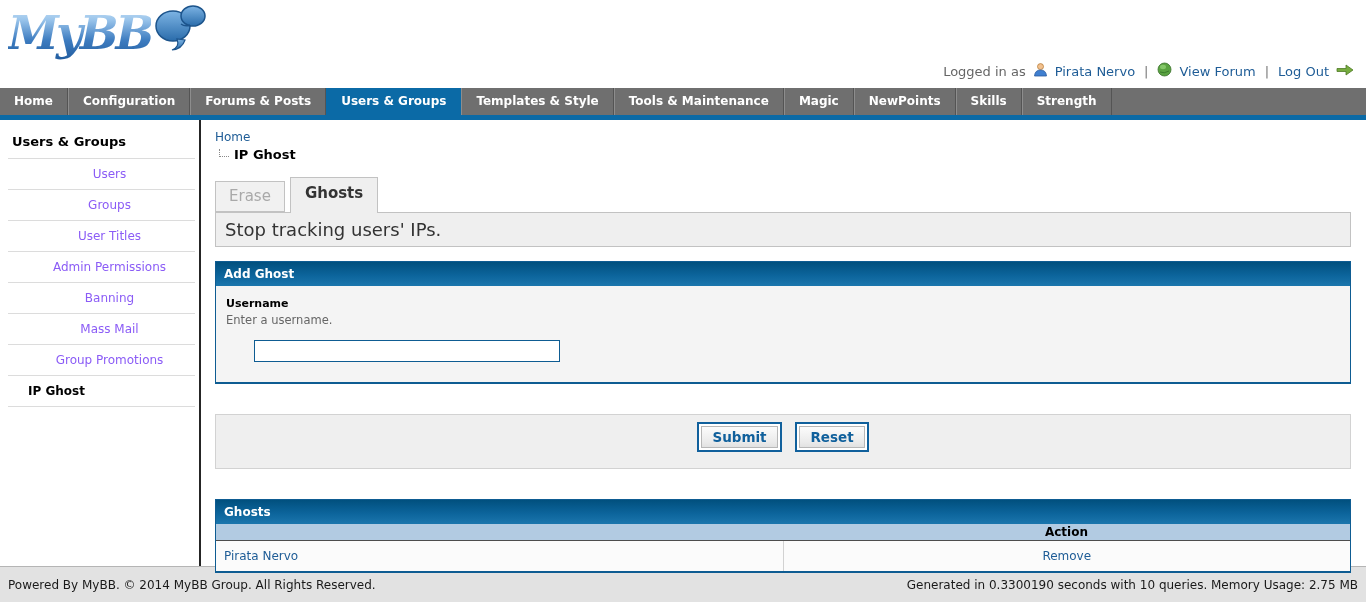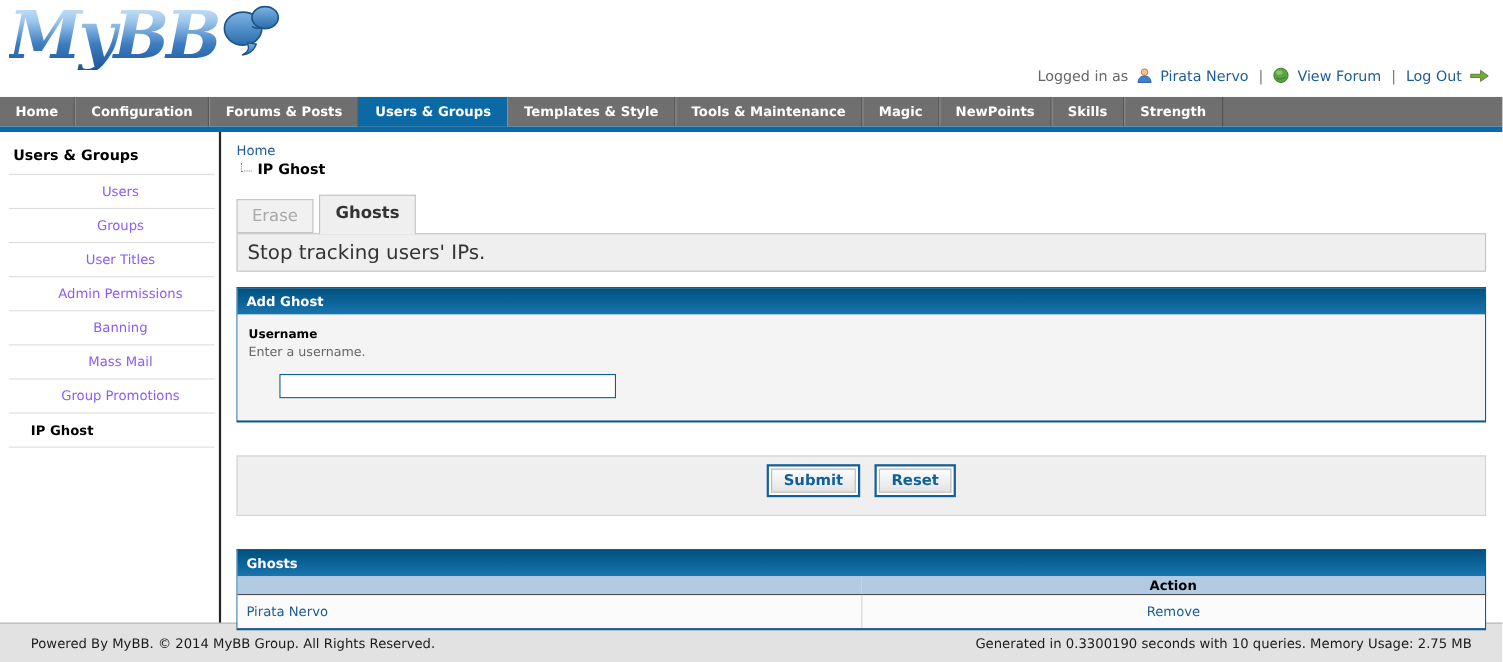--- a/index.html
+++ b/index.html
@@ -10,21 +10,21 @@
     font-size:12px; background:#ffffff; color:#222;
     overflow:hidden;
   }
   a { text-decoration:none;text-align:center; }
 
   
   .header { height:88px; position:relative; background:#fff; }
   .logo { position:absolute; left:8px; top:2px; display:flex; align-items:flex-start; }
   .logo-text {
     font-family:"DejaVu Serif","Liberation Serif",serif;
-    font-style:italic; font-weight:bold; font-size:60px; line-height:62px;
+    font-style:italic; font-weight:bold; font-size:46px; line-height:62px;
     letter-spacing:-3px;
     background:linear-gradient(180deg,#d9eaf8 0%,#9cc6ec 28%,#3d7cc0 62%,#1c5698 100%);
     -webkit-background-clip:text; background-clip:text;
     -webkit-text-fill-color:transparent;
     text-shadow:none;
   }
   .logo-bubble { margin:2px 0 0 2px; }
   .login-info {
     position:absolute; right:12px; bottom:8px;
     color:#666; font-size:13px; display:flex; align-items:center; gap:7px;
@@ -124,21 +124,21 @@
     background:#fbfbfb; padding:8px 8px; font-size:12px;
   }
   .ghost-table td.cell-user { border-right:1px solid #d2d2d2; }
   .ghost-table td.cell-action { text-align:center; }
   .ghost-table a { color:#1e5c96; }
 
   
   .footer {
     height:36px; background:#e2e2e2; border-top:1px solid #b5b5b5;
     display:flex; justify-content:space-between; align-items:center;
-    padding:0 28px; font-size:12px; color:#1a1a1a;
+    padding:0 8px; font-size:12px; color:#1a1a1a;
   }
 </style>
 </head>
 <body>
 
 <div class="header">
   <div class="logo">
     <span class="logo-text">MyBB</span>
     <span class="logo-bubble">
       <svg width="54" height="48" viewBox="0 0 54 48">

